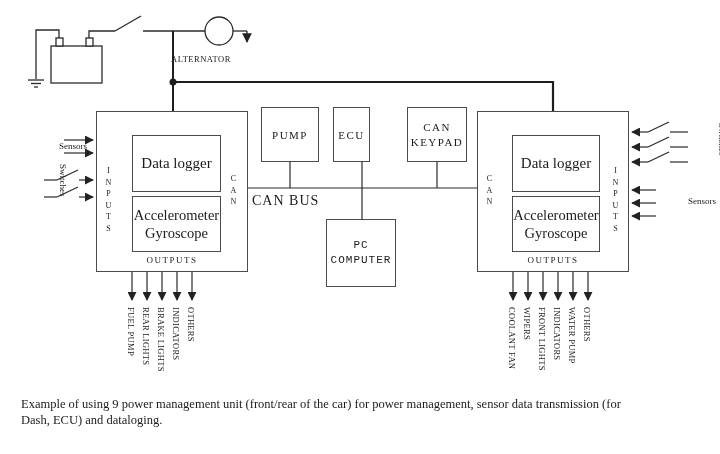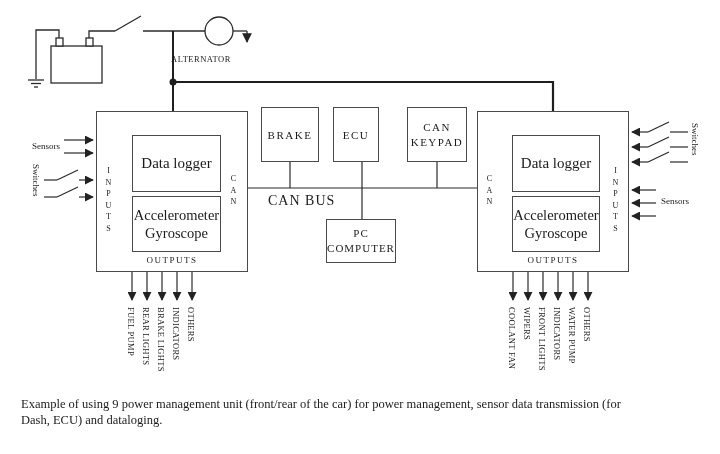--- a/index.html
+++ b/index.html
@@ -15,21 +15,21 @@
   .lbl { position:absolute; color:#1b1b1b; white-space:nowrap; }
   .pre { white-space:pre-line; }
   .vrot { writing-mode:vertical-lr; text-orientation:mixed; }
   .vup  { writing-mode:vertical-lr; text-orientation:upright; letter-spacing:2.5px; line-height:1; }
   .small-caps-gap { letter-spacing:1.5px; }
   svg { position:absolute; left:0; top:0; z-index:3; pointer-events:none; }
   .boxes { position:absolute; left:0; top:0; z-index:1; width:720px; height:454px; }
   .pmu-title { position:absolute; font-size:22px; text-align:center;margin-top:40px; }
   .outputs-lbl { position:absolute; font-size:9px; letter-spacing:1.5px; text-align:center; }
   .outlabel { position:absolute; font-size:8.5px; letter-spacing:0.3px; }
-  .sidelabel { font-size:9px; }
+  .sidelabel { font-size:9px;margin-left:27px; }
   #caption { position:absolute; left:21px; top:397px; width:688px; font-size:12.5px; line-height:15.5px; white-space:pre-line; }
 </style>
 </head>
 <body>
 
 <div id="stage">
 
   <div class="boxes">
 
     <div class="box" style="left:96px; top:111px; width:152px; height:161px;"></div>
@@ -62,27 +62,27 @@
     <div class="lbl vrot sidelabel" style="left:690px; top:123px;">Switches</div>
     <div class="lbl sidelabel" style="left:661px; top:196px;">Sensors</div>
 
     <div class="outlabel vrot" style="left:507px; top:307px;">COOLANT FAN</div>
     <div class="outlabel vrot" style="left:522px; top:307px;">WIPERS</div>
     <div class="outlabel vrot" style="left:537px; top:307px;">FRONT LIGHTS</div>
     <div class="outlabel vrot" style="left:552px; top:307px;">INDICATORS</div>
     <div class="outlabel vrot" style="left:567px; top:307px;">WATER PUMP</div>
     <div class="outlabel vrot" style="left:582px; top:307px;">OTHERS</div>
 
-    <div class="box small-caps-gap" style="left:261px; top:107px; width:58px; height:55px; font-size:11px;">BRAKE</div>
-    <div class="box small-caps-gap" style="left:333px; top:107px; width:46px; height:55px; font-size:11px;">ECU</div>
+    <div class="box small-caps-gap" style="left:261px; top:107px; width:58px; height:55px; font-size:11px;">PUMP</div>
+    <div class="box small-caps-gap" style="left:333px; top:107px; width:37px; height:55px; font-size:11px;">ECU</div>
     <div class="box pre small-caps-gap" style="left:407px; top:107px; width:60px; height:55px; font-size:11px; line-height:1.35;">CAN
 KEYPAD</div>
-    <div class="box pre" style="left:326px; top:219px; width:70px; height:44px; font-size:11px; letter-spacing:1px; line-height:1.35;">PC
+    <div class="box pre" style="left:326px; top:219px; width:70px; height:68px; font-size:11px; letter-spacing:1px; line-height:1.35;font-family:Liberation Mono, monospace;">PC
 COMPUTER</div>
-    <div class="lbl" style="left:252px; top:193px; font-size:14px; letter-spacing:1px;margin-left:16px;">CAN BUS</div>
+    <div class="lbl" style="left:252px; top:193px; font-size:14px; letter-spacing:1px;">CAN BUS</div>
 
     <div class="lbl" style="left:52px; top:48px; font-size:13px; font-weight:bold;">-</div>
     <div class="lbl" style="left:84px; top:48px; font-size:13px;">+</div>
     <div class="lbl" style="left:205px; top:23px; width:28px; text-align:center; font-size:13px;">A</div>
     <div class="lbl" style="left:161px; top:54px; width:80px; text-align:center; font-size:8.5px; letter-spacing:0.5px;">ALTERNATOR</div>
   </div>
 
   <svg width="720" height="392" viewBox="0 0 720 392">
     <defs>
       <marker id="arr" viewBox="0 0 10 10" refX="9" refY="5" markerWidth="7.5" markerHeight="7.5" orient="auto-start-reverse">

